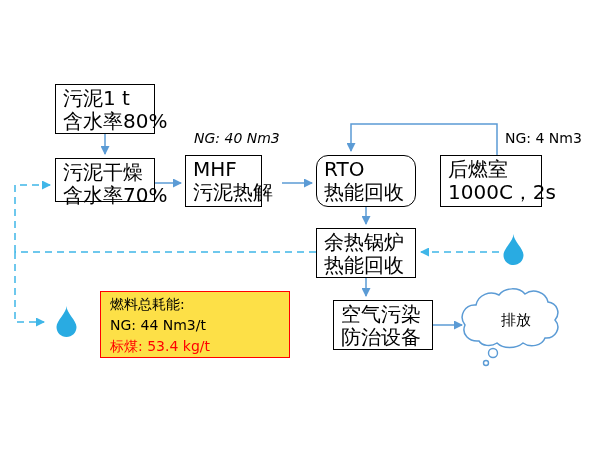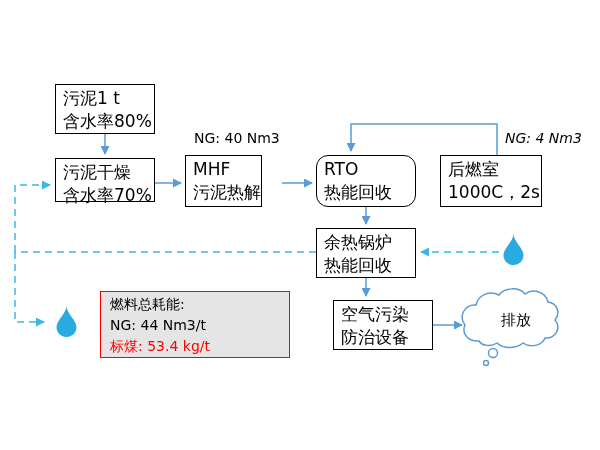--- a/index.html
+++ b/index.html
@@ -16,28 +16,28 @@
     position: absolute;
     left: 0; top: 0;
     width: 600px; height: 450px;
     z-index: 1;
   }
   .box {
     position: absolute;
     background: #ffffff;
     border: 1.3px solid #000000;
     padding: 2px 7px;
-    font-size: 17px;
+    font-size: 20px;
     line-height: 23px;
     white-space: nowrap;
     z-index: 2;
   }
   .fuel-box {
     position: absolute;
-    background: #e5e5e5;
+    background: #fde047;
     border: 1.6px solid #FF0000;
     padding: 2px 9px;
     font-size: 14px;
     line-height: 21px;
     white-space: nowrap;
     z-index: 2;
   }
   .fuel-box .hl { color: #FF0000; }
   .ng-label {
     position: absolute;
@@ -126,18 +126,18 @@
     <div>空气污染</div>
     <div>防治设备</div>
   </div>
 
   <div class="fuel-box" style="left:100px; top:291px; width:190px; height:67px;">
     <div>燃料总耗能:</div>
     <div>NG: 44 Nm3/t</div>
     <div class="hl">标煤: 53.4 kg/t</div>
   </div>
 
-  <div class="ng-label" style="left:194px; top:130px;">NG: 40 Nm3</div>
-  <div class="ng-label" style="left:505px; top:130px;font-style:italic;">NG: 4 Nm3</div>
+  <div class="ng-label" style="left:194px; top:130px;font-style:italic;">NG: 40 Nm3</div>
+  <div class="ng-label" style="left:505px; top:130px;">NG: 4 Nm3</div>
 
   <div class="cloud-label" style="left:501px; top:311px;">排放</div>
 
 </div>
 
 </body></html>

